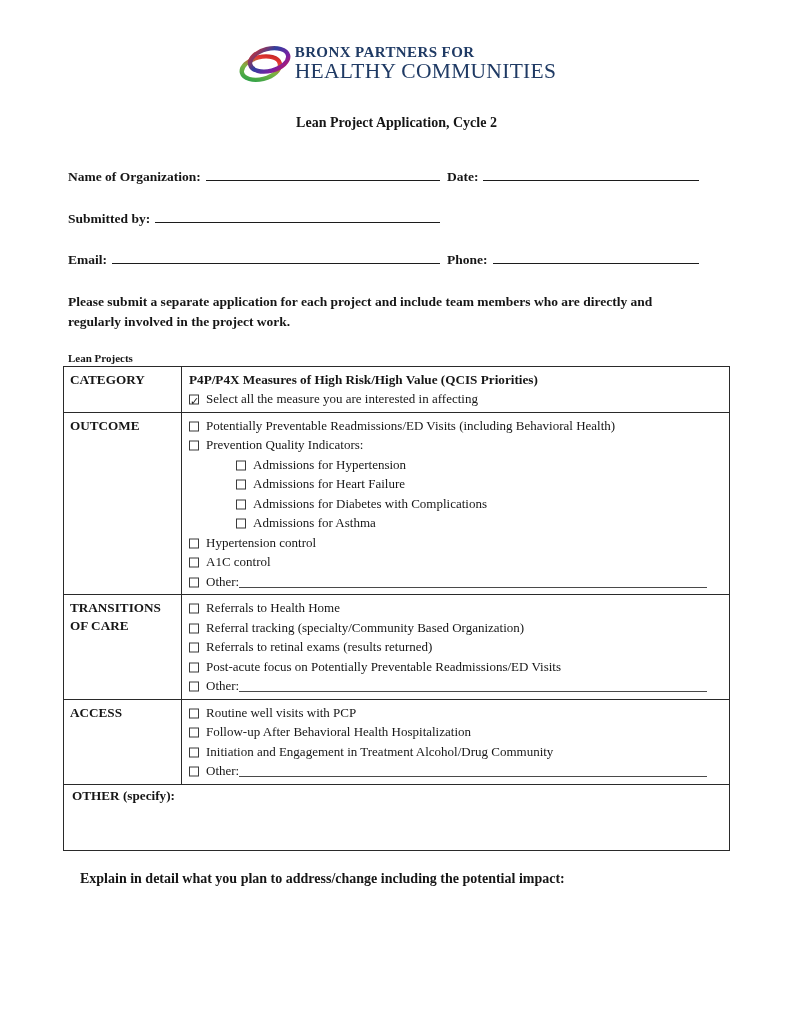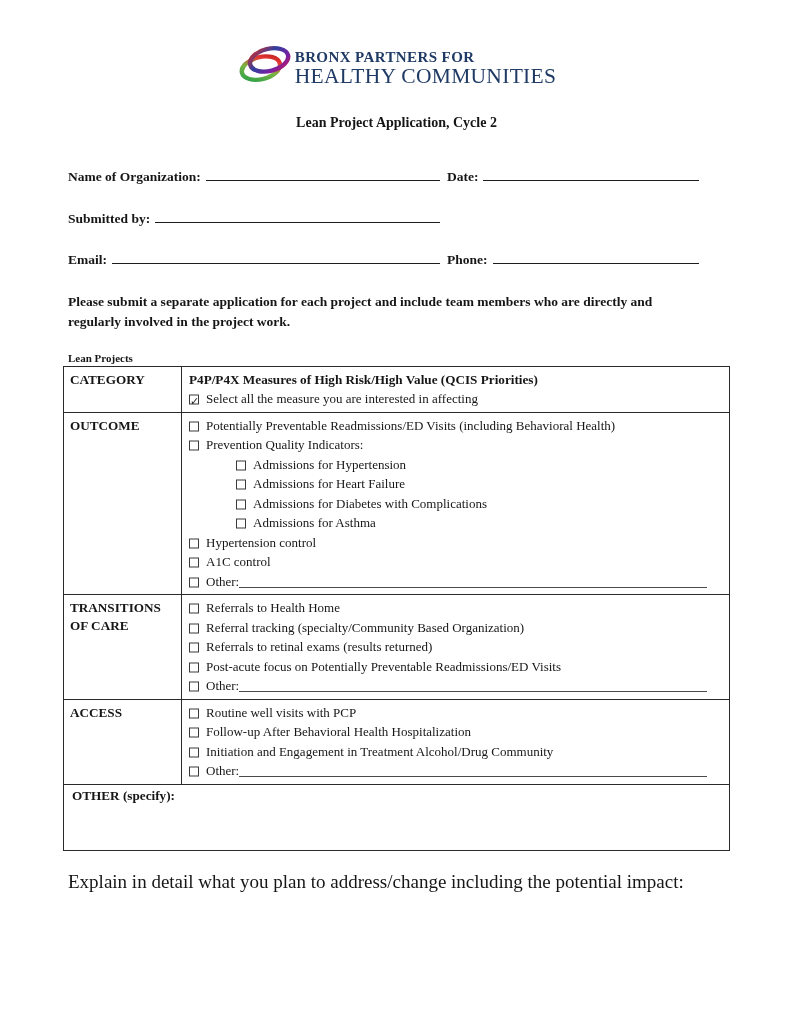--- a/index.html
+++ b/index.html
@@ -7,21 +7,21 @@
   body {
     width:791px; height:1024px;
     font-family:"Liberation Serif", serif;
     color:#161616;
     position:relative;
     overflow:hidden;
   }
   .page { width:791px; height:1024px; padding:0 61px 0 63px; }
 
   
-  .logo { margin:40px auto 0; width:fit-content; display:flex; align-items:flex-end; gap:1px; }
+  .logo { margin:40px auto 0; width:fit-content; display:flex; align-items:center; gap:1px; }
   .logo-text { display:flex; flex-direction:column; line-height:1.08; }
   .logo-line1 { font-size:15px; letter-spacing:0.4px; color:#1f3a64; font-weight:600; }
   .logo-line2 { font-size:21.5px; letter-spacing:0.3px; color:#1f3a64; font-weight:400; }
 
   
   .doc-title { margin-top:27px; text-align:center; font-size:14px; font-weight:bold; }
 
   
   .form-section { margin-top:36px; padding-left:5px; }
   .form-row { display:flex; margin-bottom:23.5px; font-size:13.5px; font-weight:bold; }
@@ -51,21 +51,21 @@
   }
   .cbox.checked::after {
     content:"✓"; position:absolute; left:0px; top:-4px;
     font-size:11px; color:#222; font-family:"DejaVu Sans", sans-serif;
   }
   .chk-label { white-space:nowrap; }
   .fill-line { flex:1 1 auto; border-bottom:1px solid #4a4a4a; height:12px; margin-right:14px; min-width:30px; }
   td.other-cell { padding:3px 8px; height:66px; font-weight:bold; font-size:13.2px; }
 
   
-  .footer-prompt { margin-top:20px; padding-left:5px; font-size:19px; font-weight:normal; }
+  .footer-prompt { margin-top:20px; padding-left:5px; font-size:14px; font-weight:bold;margin-left:12px; }
 </style>
 </head>
 <body>
 
 <div class="page">
 
   <div class="logo">
     <svg width="57" height="48" viewBox="0 0 57 48">
       <defs>
         <linearGradient id="gA" x1="0" y1="1" x2="1" y2="0">

